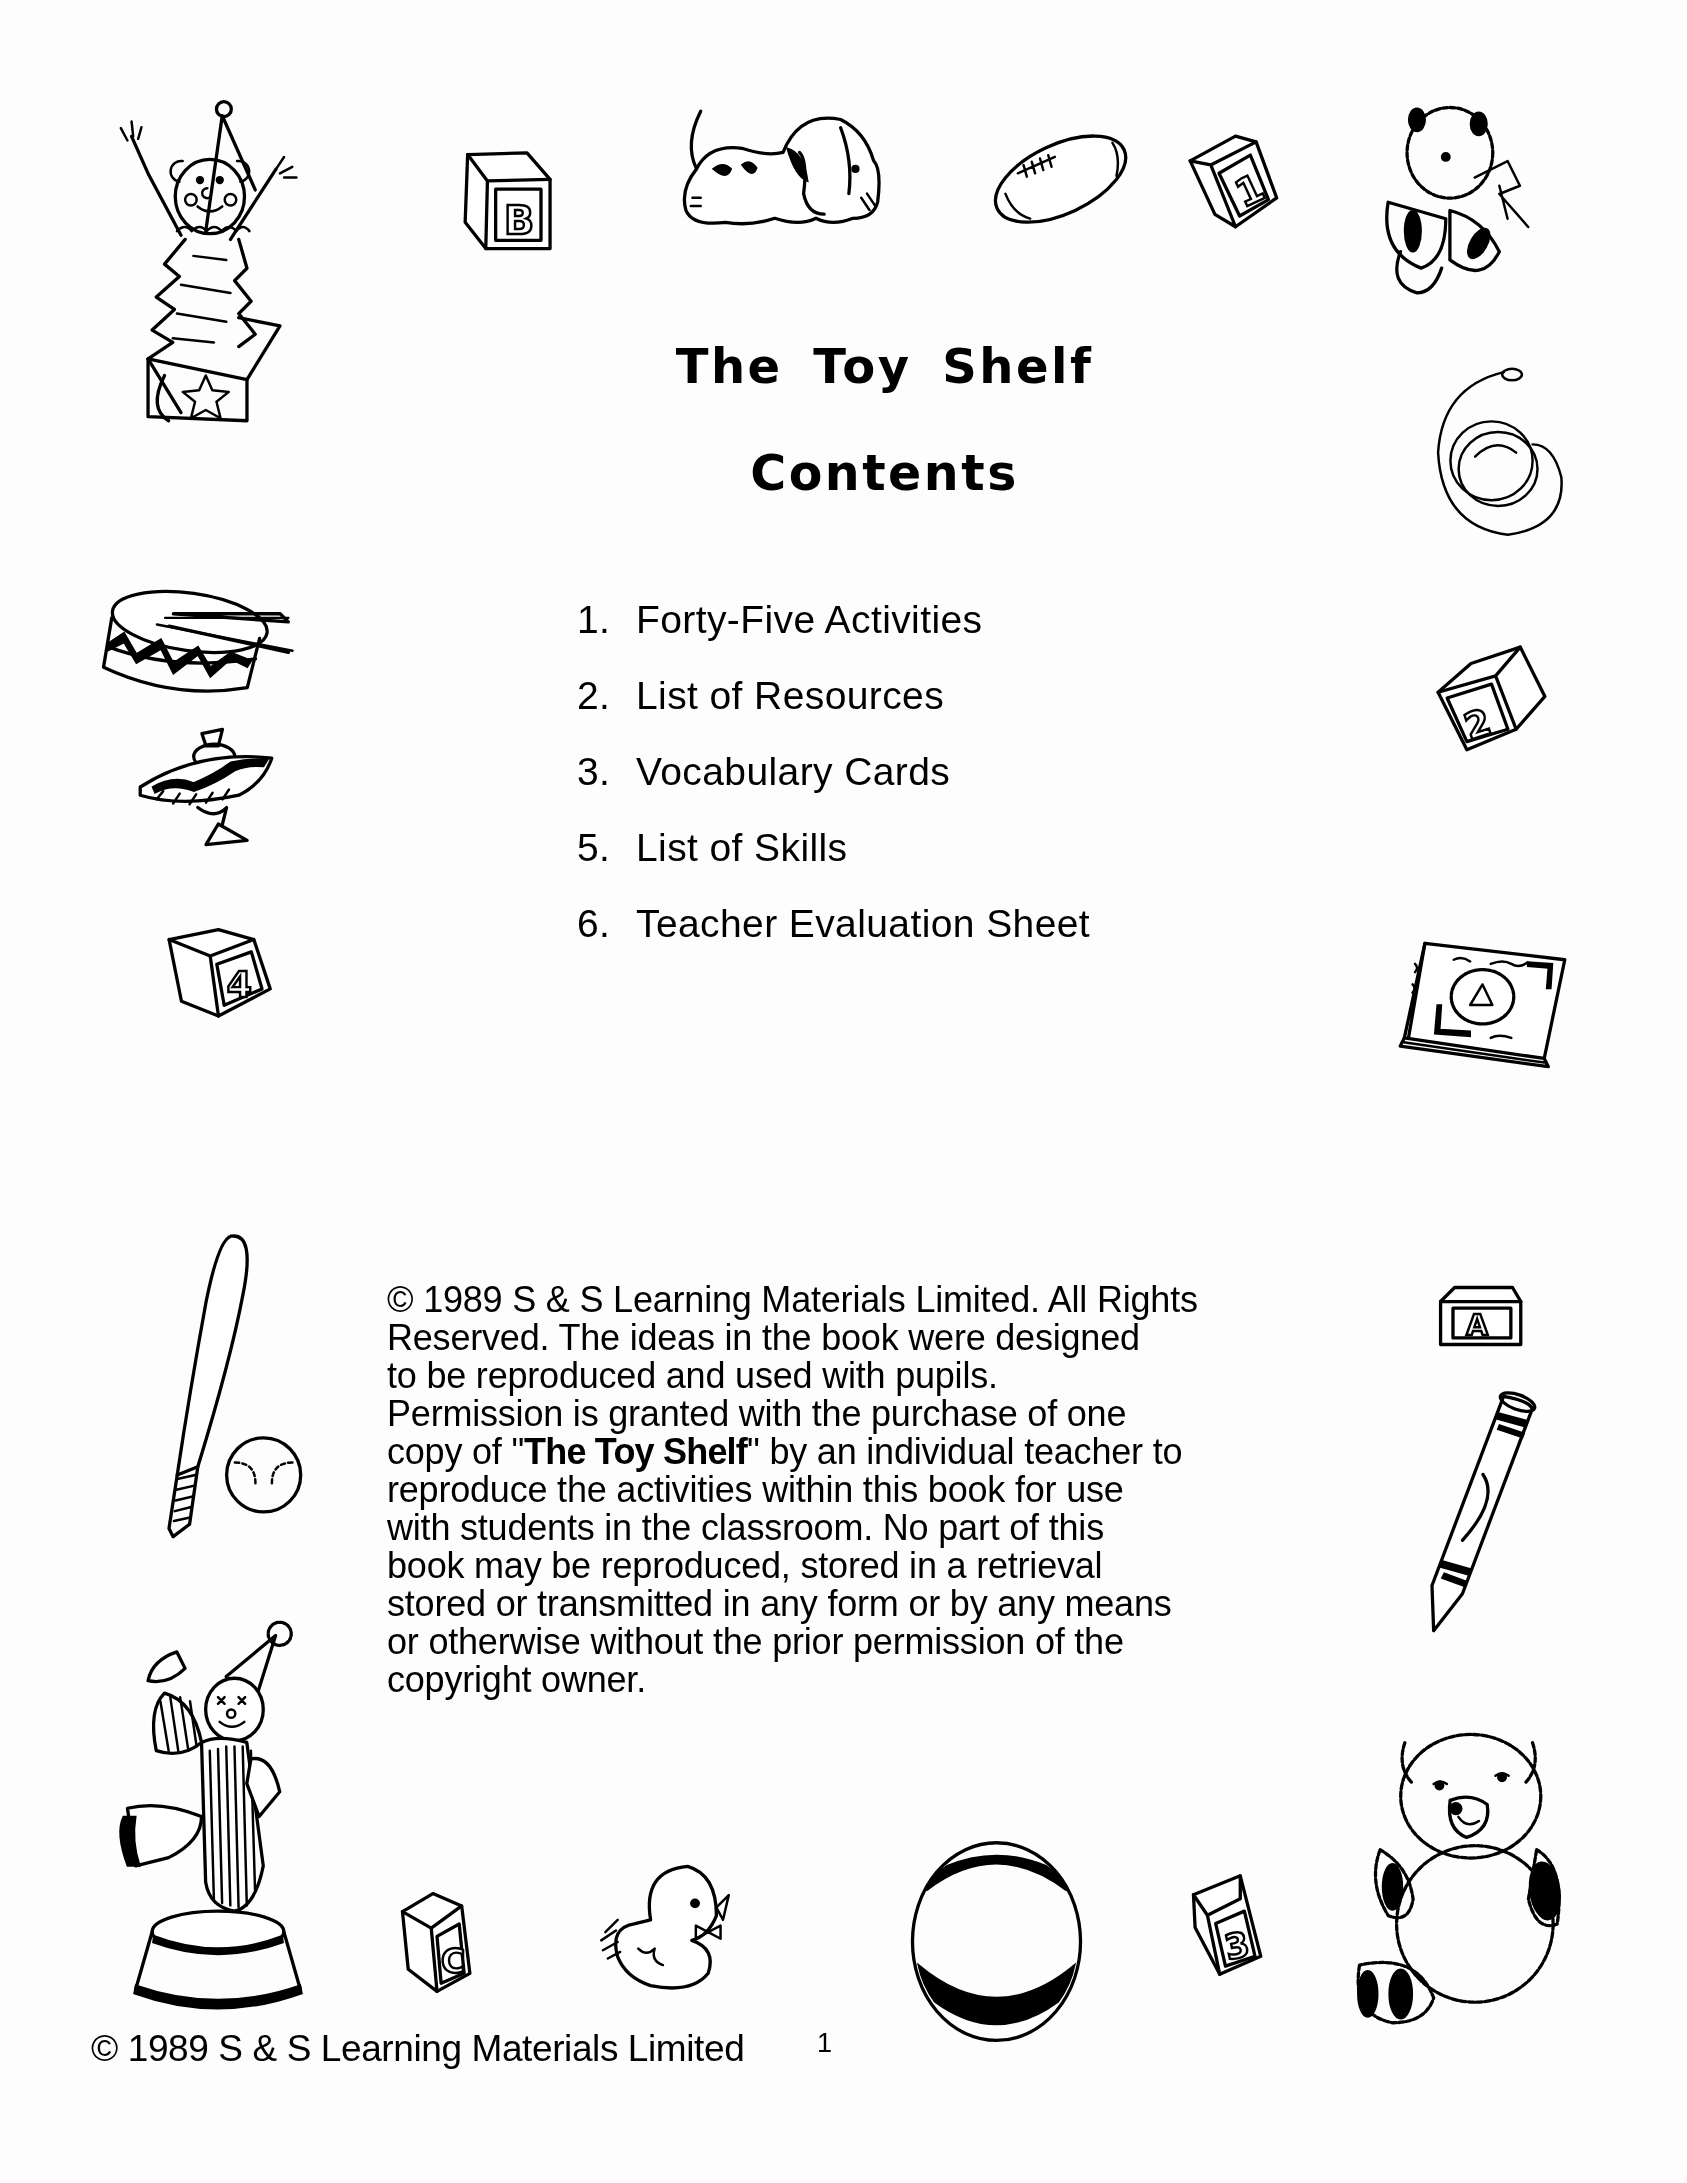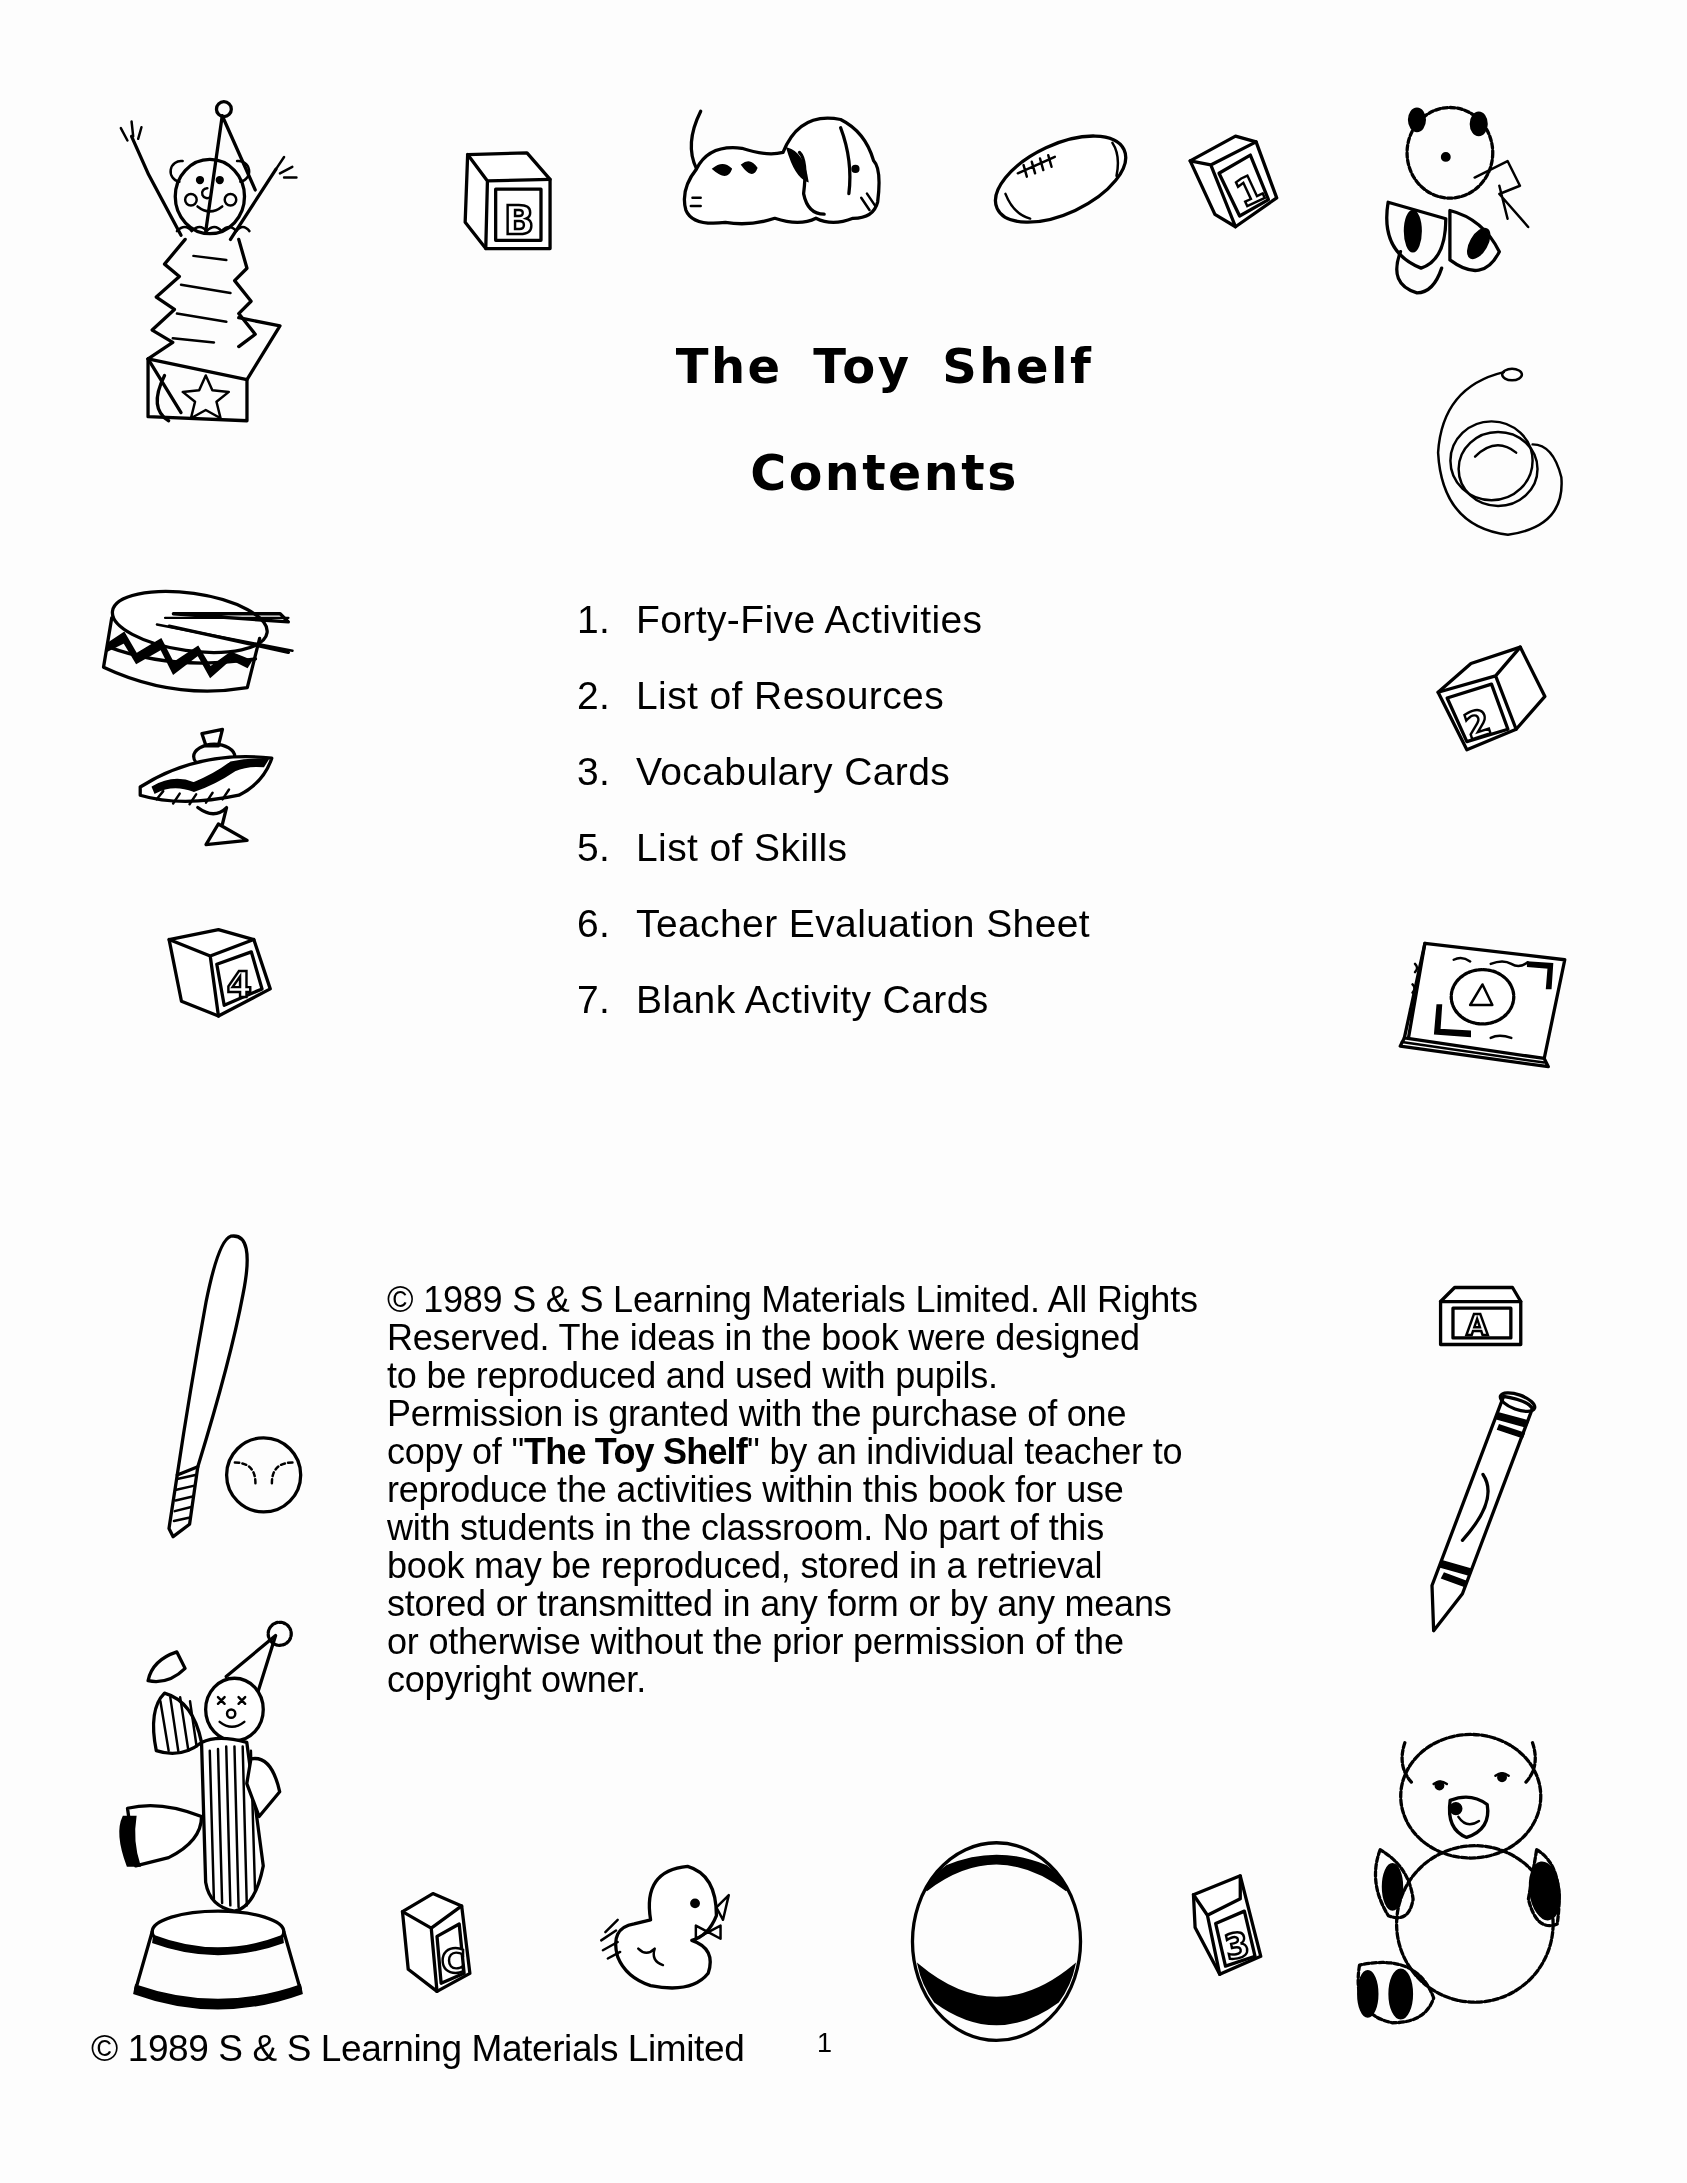--- a/index.html
+++ b/index.html
@@ -116,21 +116,20 @@
 
   <div class="title">The Toy Shelf</div>
   <div class="subtitle">Contents</div>
 
   <ol class="contents-list">
     <li class="contents-item"><span class="num">1.</span><span>Forty-Five Activities</span></li>
     <li class="contents-item"><span class="num">2.</span><span>List of Resources</span></li>
     <li class="contents-item"><span class="num">3.</span><span>Vocabulary Cards</span></li>
     <li class="contents-item"><span class="num">5.</span><span>List of Skills</span></li>
     <li class="contents-item"><span class="num">6.</span><span>Teacher Evaluation Sheet</span></li>
-    <li class="contents-item"><span class="num">7.</span><span>Blank Activity Cards</span></li>
   </ol>
 
   <p class="copyright-block">
     <span class="line">© 1989 S &amp; S Learning Materials Limited.  All Rights</span>
     <span class="line">Reserved.  The ideas in the book were designed</span>
     <span class="line">to be reproduced and used with pupils.</span>
     <span class="line">Permission is granted with the purchase of one</span>
     <span class="line"><span>copy of "</span><b>The Toy Shelf</b><span>" by an individual teacher to</span></span>
     <span class="line">reproduce the activities within this book for use</span>
     <span class="line">with students in the classroom.  No part of this</span>

